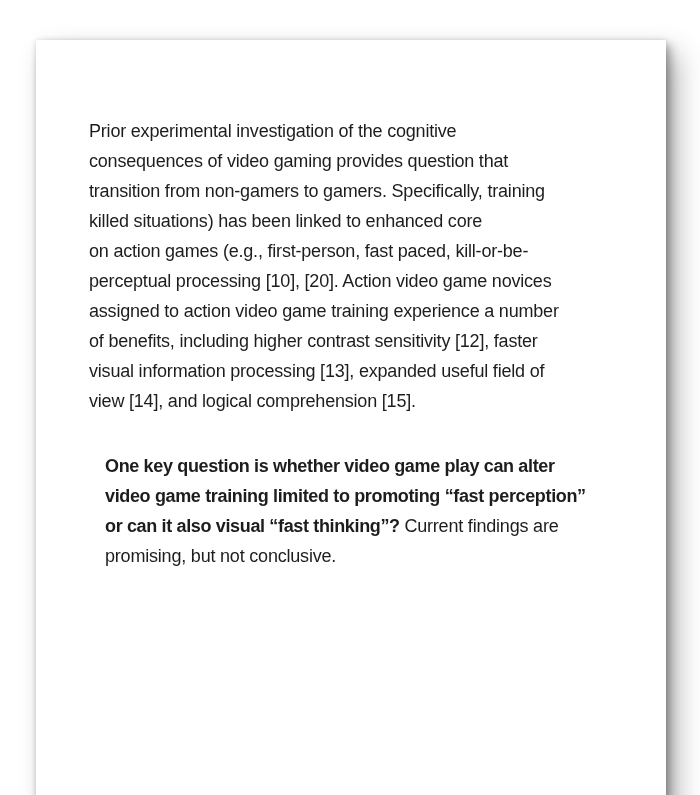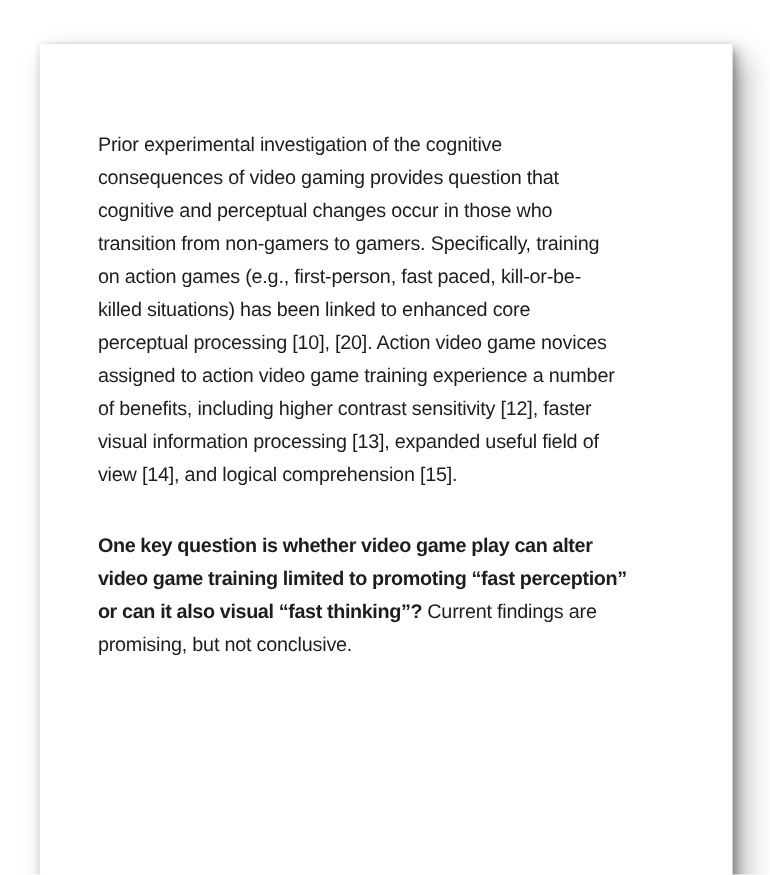--- a/index.html
+++ b/index.html
@@ -36,44 +36,43 @@
     padding: 76px 20px 0 53px;
     color: var(--text);
   }
   .para {
     margin: 0;
     font-size: 18px;
     line-height: 30px;
     letter-spacing: -0.2px;
   }
   .para .line { display: block; white-space: pre-wrap; }
-  .para-question { margin-top: 35px; }
+  .para-question { margin-top: 35px; margin-left: 16px; }
   .bold { font-weight: bold; letter-spacing: -0.35px; }
   .citation {
     margin-top: 30px;
     font-size: 14.5px;
     line-height: 22px;
     letter-spacing: 0;
   }
   .citation .line { display: block; white-space: pre-wrap; }
   .italic { font-style: italic; }
 </style>
 </head>
 <body>
 
 <div class="page">
   <div class="content">
 
     <p class="para">
       <span class="line">Prior experimental investigation of the cognitive</span>
       <span class="line">consequences of video gaming provides question that</span>
-      <span class="line">cognitive and perceptual changes occur in those who</span>
       <span class="line">transition from non-gamers to gamers. Specifically, training</span>
+      <span class="line">killed situations) has been linked to enhanced core</span>
       <span class="line">on action games (e.g., first-person, fast paced, kill-or-be-</span>
-      <span class="line">killed situations) has been linked to enhanced core</span>
       <span class="line">perceptual processing [10], [20]. Action video game novices</span>
       <span class="line">assigned to action video game training experience a number</span>
       <span class="line">of benefits, including higher contrast sensitivity [12], faster</span>
       <span class="line">visual information processing [13], expanded useful field of</span>
       <span class="line">view [14], and logical comprehension [15].</span>
     </p>
 
     <p class="para para-question">
       <span class="line bold">One key question is whether video game play can alter</span>
       <span class="line bold">video game training limited to promoting “fast perception”</span>

